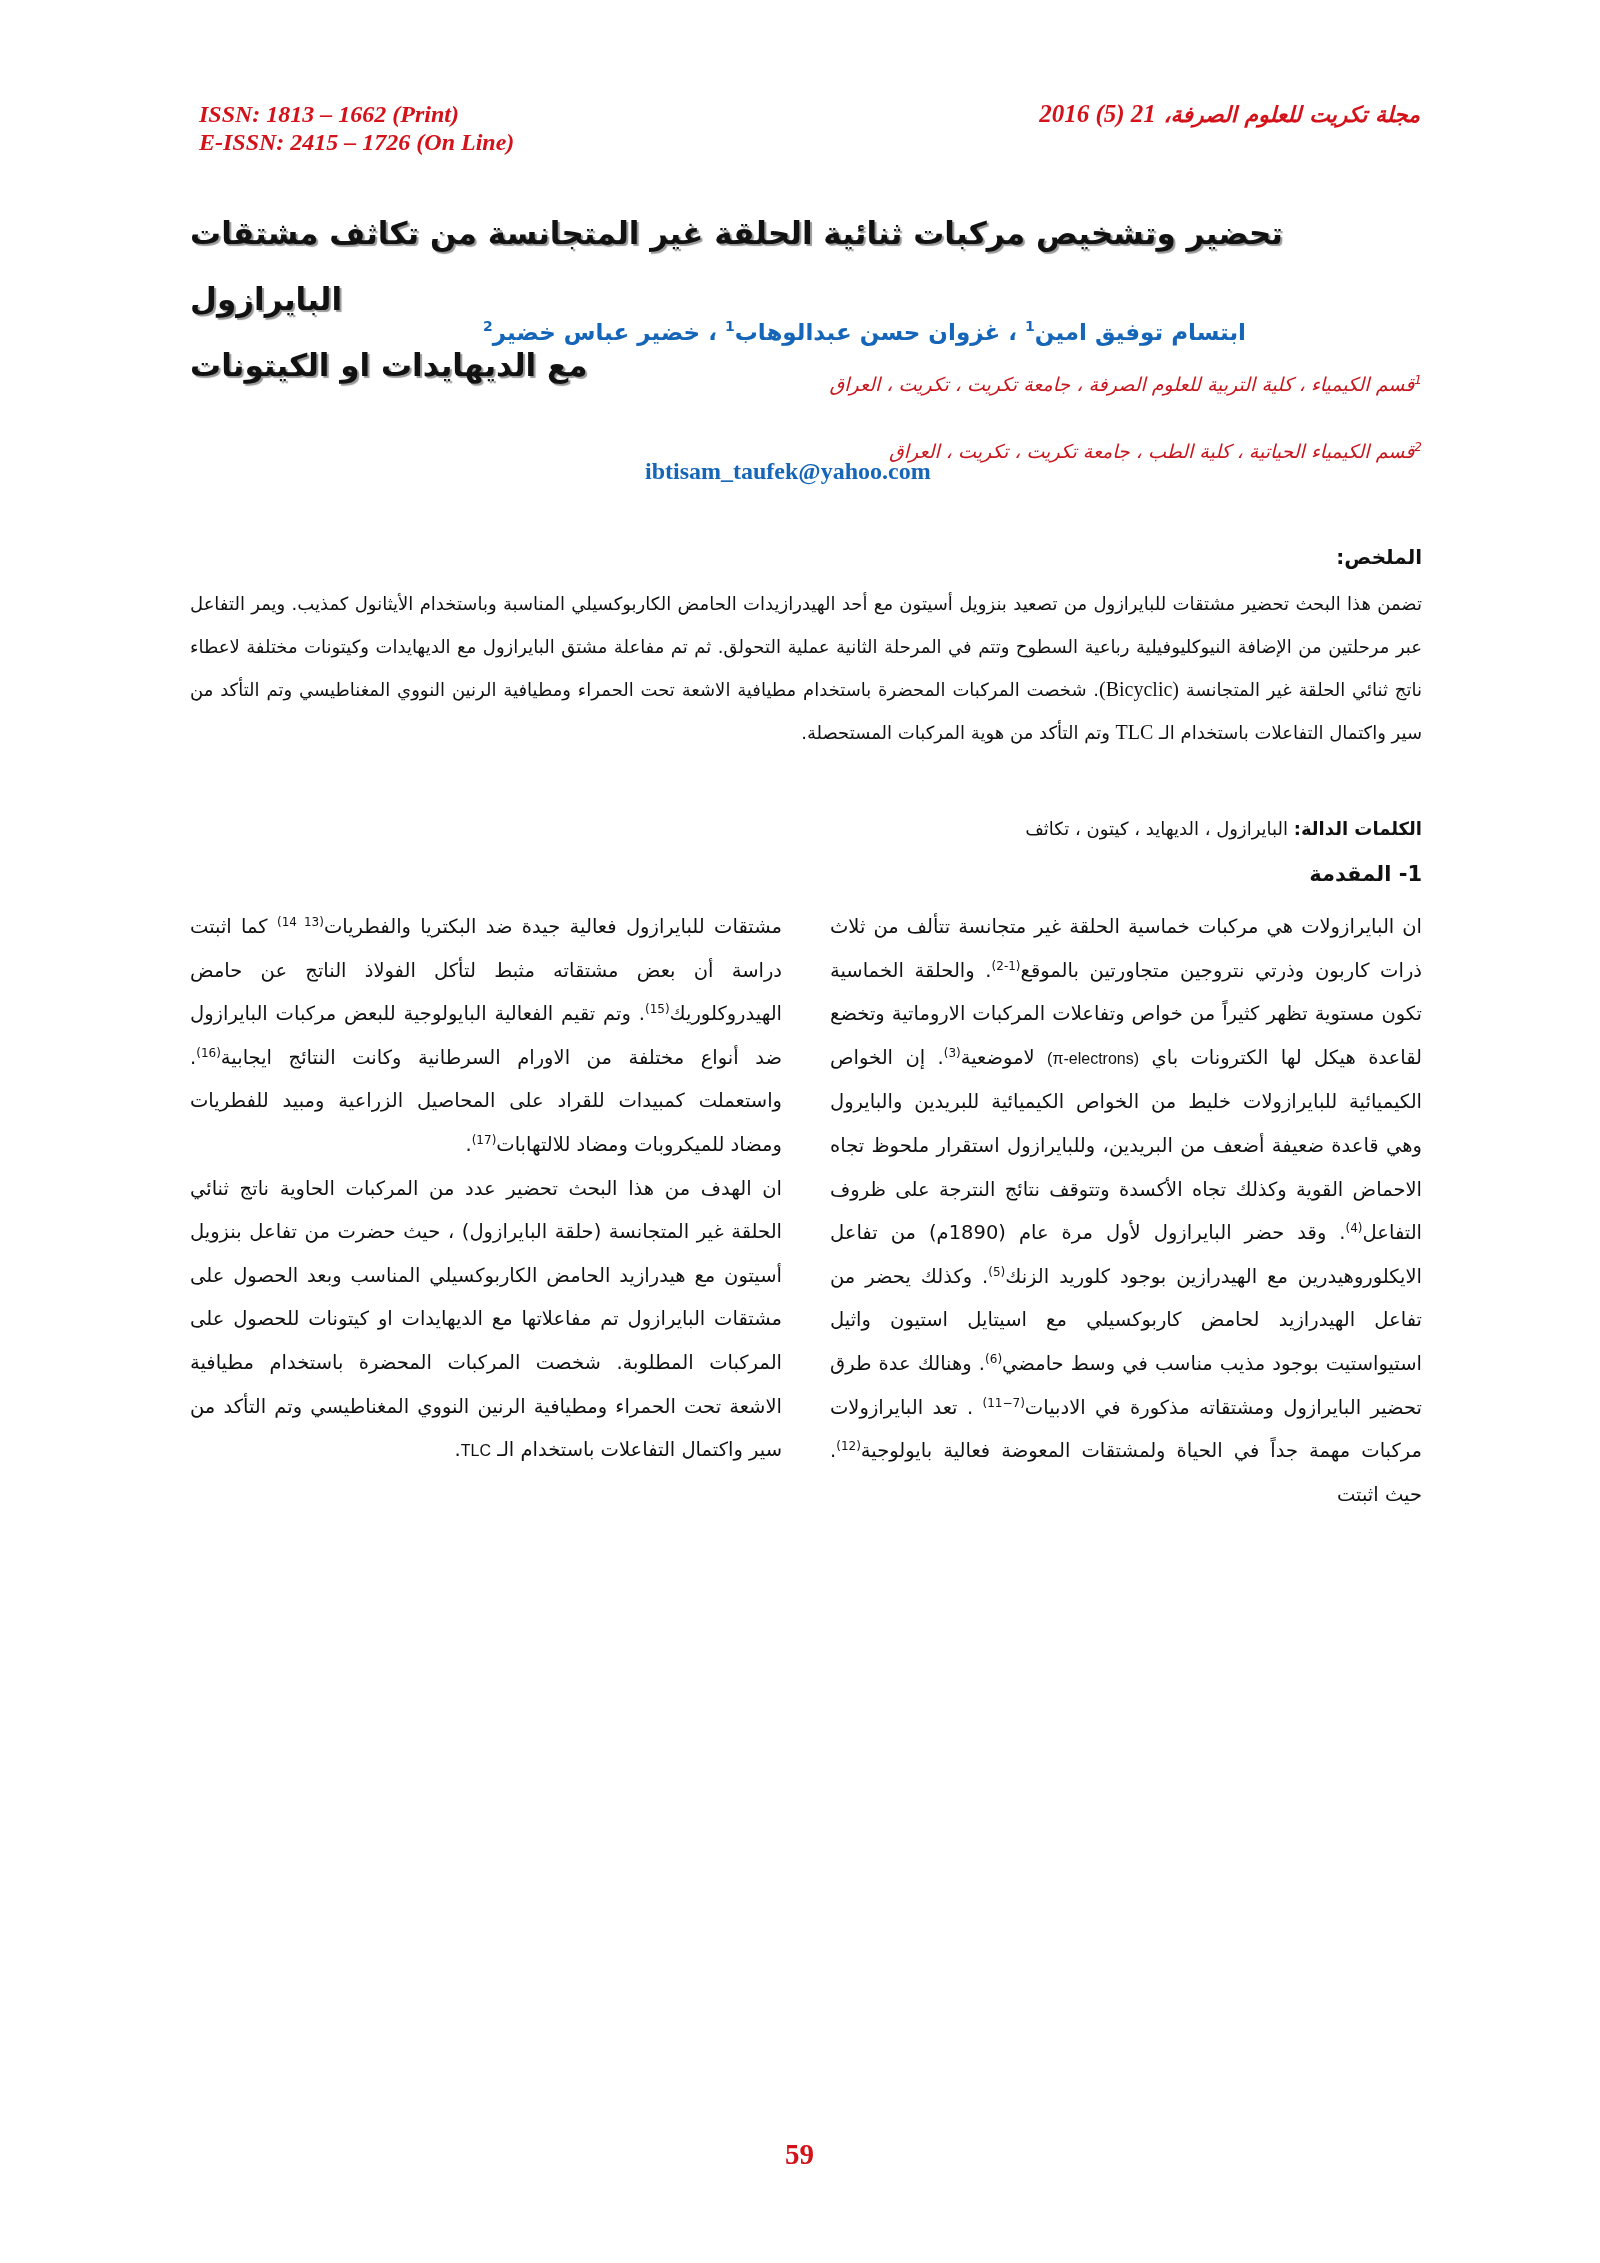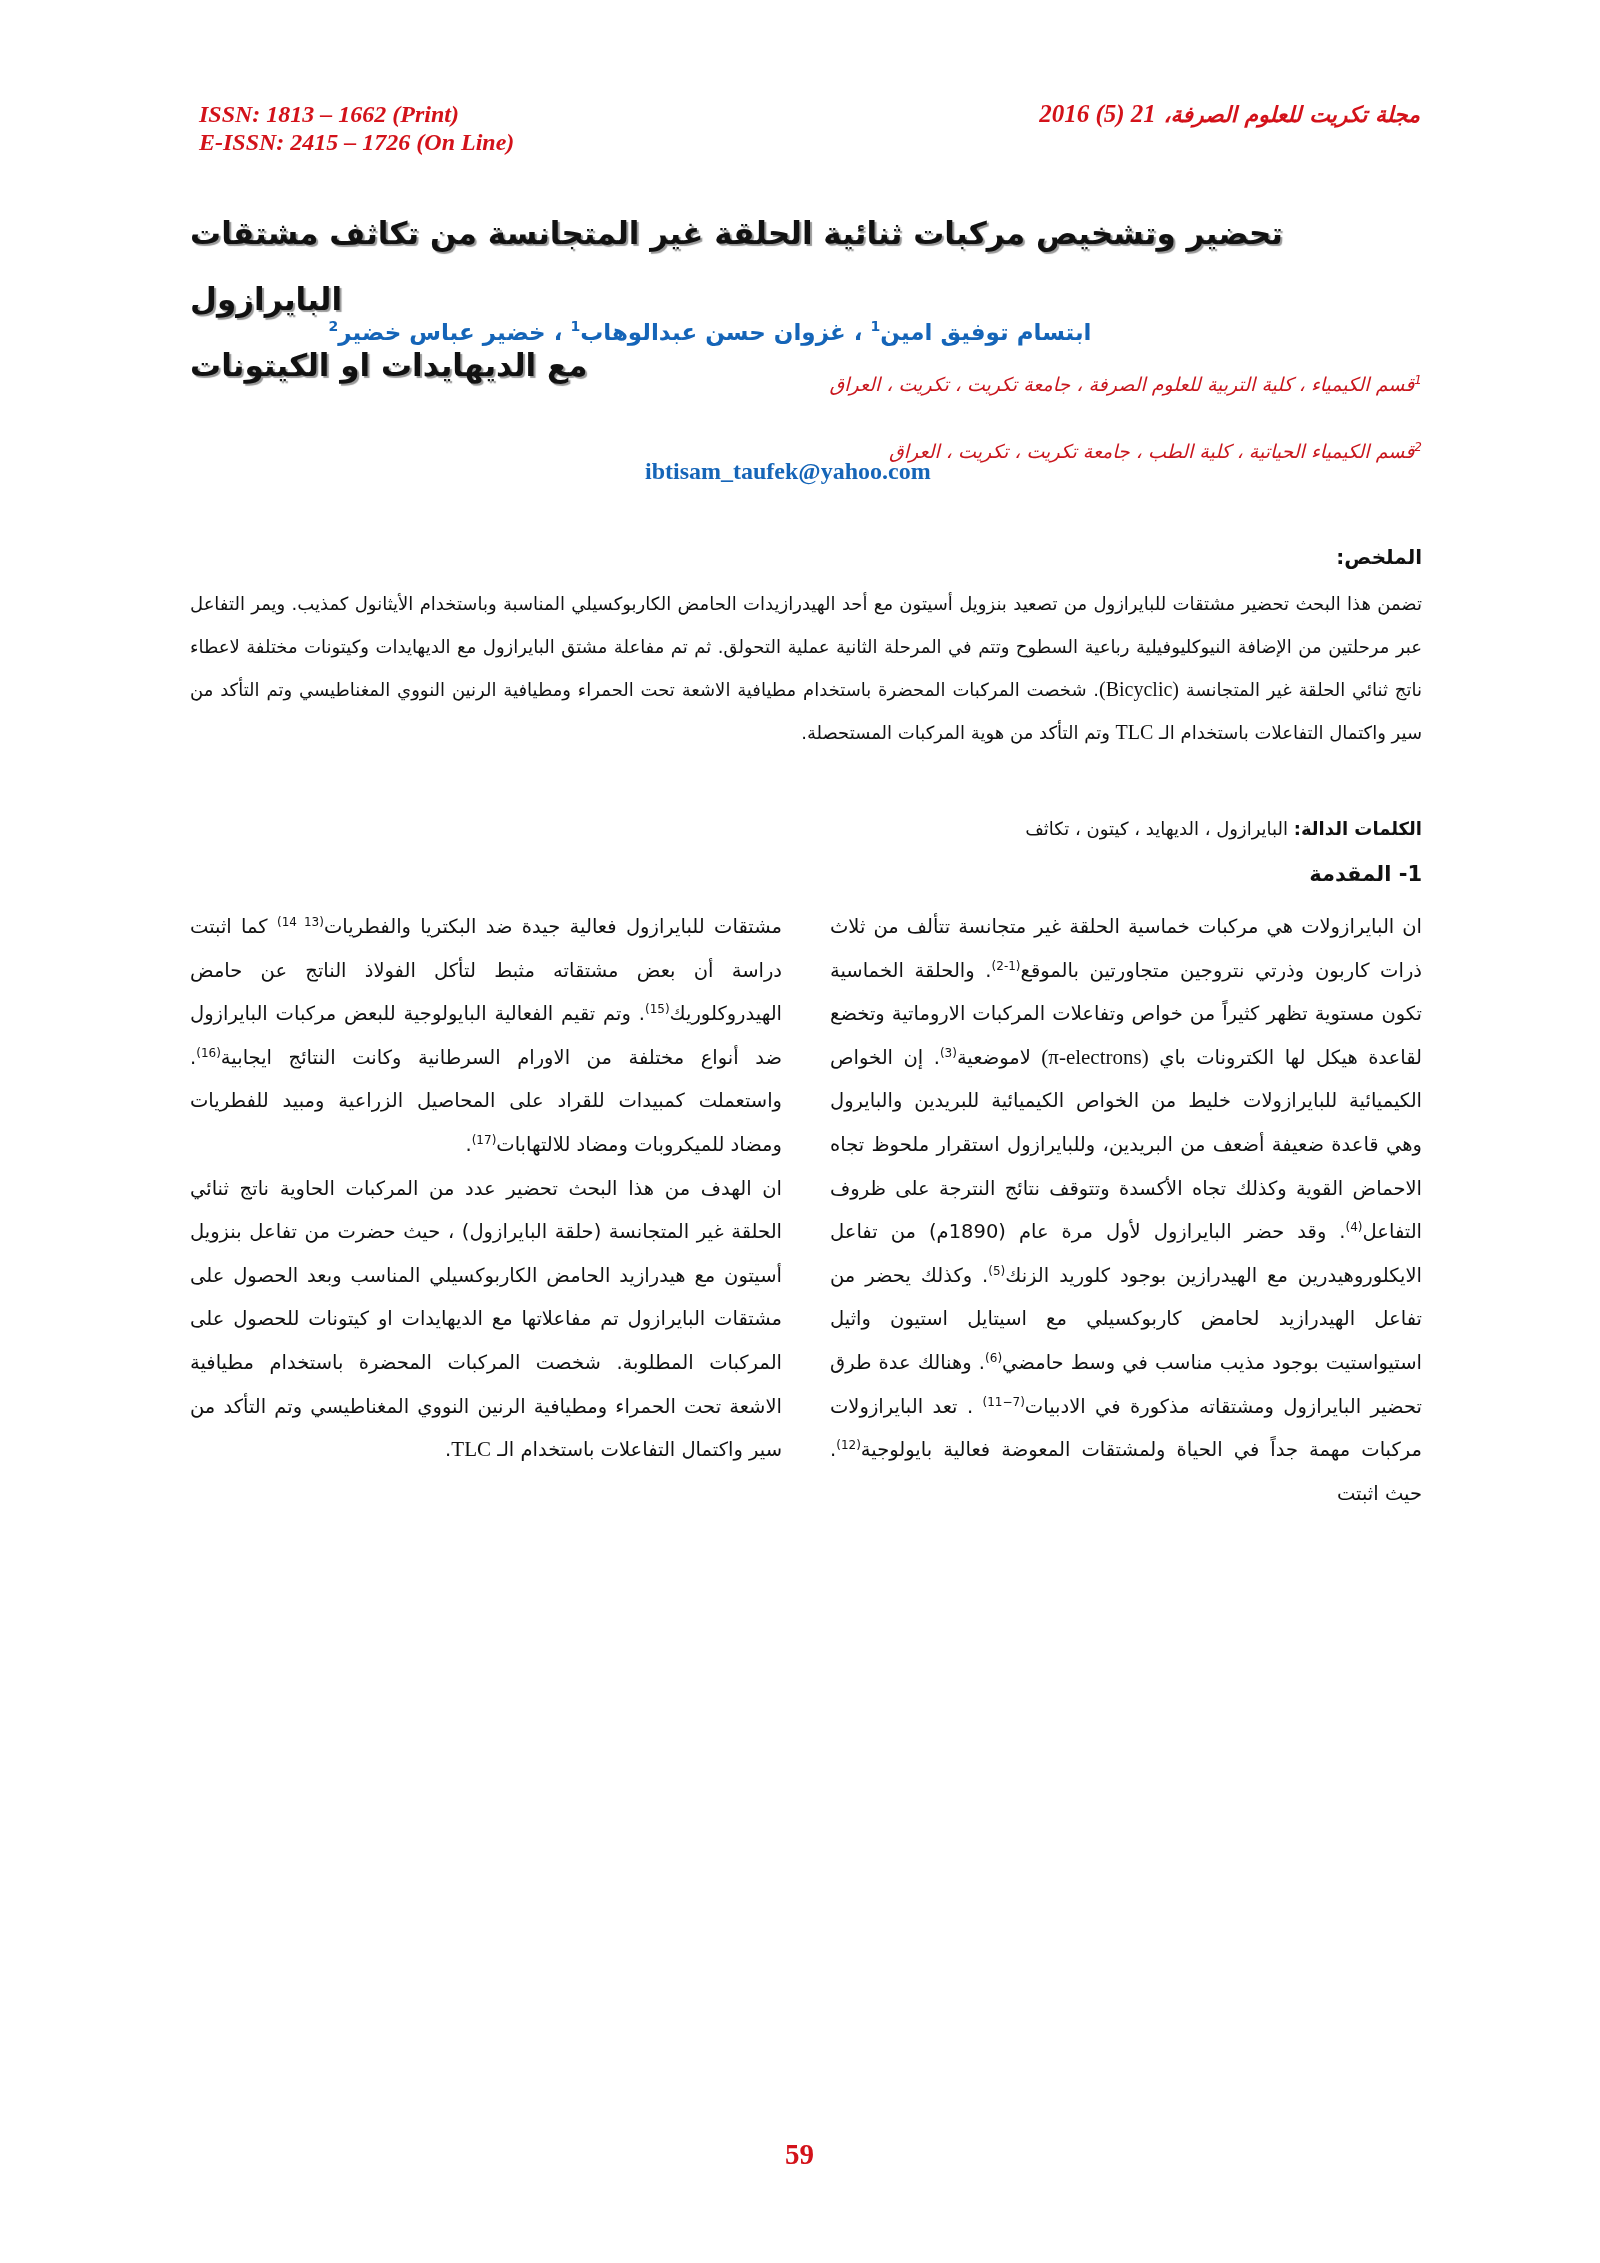--- a/index.html
+++ b/index.html
@@ -8,21 +8,21 @@
   .header-left { position: absolute; left: 199px; top: 100px; direction: ltr;
          font-family: "Liberation Serif", serif; font-weight: bold; font-style: italic;
          color: #d3121a; font-size: 24px; line-height: 28px; }
   .header-right { position: absolute; right: 180px; top: 100px; direction: rtl;
          font-family: "DejaVu Sans", sans-serif; font-weight: bold; font-style: italic;
          color: #d3121a; font-size: 22px; line-height: 28px; }
   .header-right .vol { font-family: "Liberation Serif", serif; font-size: 25px; }
   .title { position: absolute; left: 190px; right: 180px; top: 200px; text-align: left;
          direction: rtl; font-weight: bold; font-size: 31px; line-height: 66px; color: #111;
          text-shadow: 2px 2px 1px #999; }
-  .authors { position: absolute; left: 190px; right: 190px; top: 318px; text-align: center;
+  .authors { position: absolute; left: 190px; right: 174px; top: 318px; text-align: right;
          direction: rtl; color: #1565b8; font-weight: bold; font-size: 23px; padding-right: 180px;}
   .authors sup { font-size: 14px; }
   .affil { position: absolute; right: 178px; direction: rtl; color: #c8161d; font-style: italic;
          font-size: 19px; }
   .affil sup { font-size: 12px; }
   .affil-1 { top: 373px; }
   .affil-2 { top: 440px; }
   .email { position: absolute; left: 645px; top: 458px; color: #1565b8; font-weight: bold;
          font-family: "Liberation Serif", serif; font-size: 24px; }
   .section { position: absolute; left: 190px; right: 178px; direction: rtl; text-align: justify; }
@@ -30,21 +30,21 @@
   .abs-body { top: 582px; font-size: 18px; line-height: 43px; text-align-last: right; }
   .abs-body .latin { font-family: "Liberation Serif", serif; font-size: 20px; }
   .kw { top: 818px; font-size: 18px; }
   .kw .kw-label { font-weight: bold; }
   .intro-head { top: 862px; font-weight: bold; font-size: 21px; }
   .col { position: absolute; top: 905px; width: 592px; direction: rtl; text-align: justify;
          font-size: 19.5px; line-height: 43.6px; }
   .col-right { right: 178px; }
   .col-left { left: 190px; }
   .col sup { font-size: 12px; line-height: 0; }
-  .col .latin { font-family: Liberation Serif, serif; font-size: 21px; }
+  .col .latin { font-family: Liberation Sans, sans-serif; font-size: 16px; }
   .col p { margin: 0; }
   .page-num { position: absolute; left: 785px; top: 2138px; color: #d3121a;
          font-family: "Liberation Serif", serif; font-weight: bold; font-size: 29px; }
 </style>
 </head>
 <body>
 
 <div class="header-left">
   <div>ISSN: 1813 – 1662 (Print)</div>
   <div>E-ISSN: 2415 – 1726 (On Line)</div>

